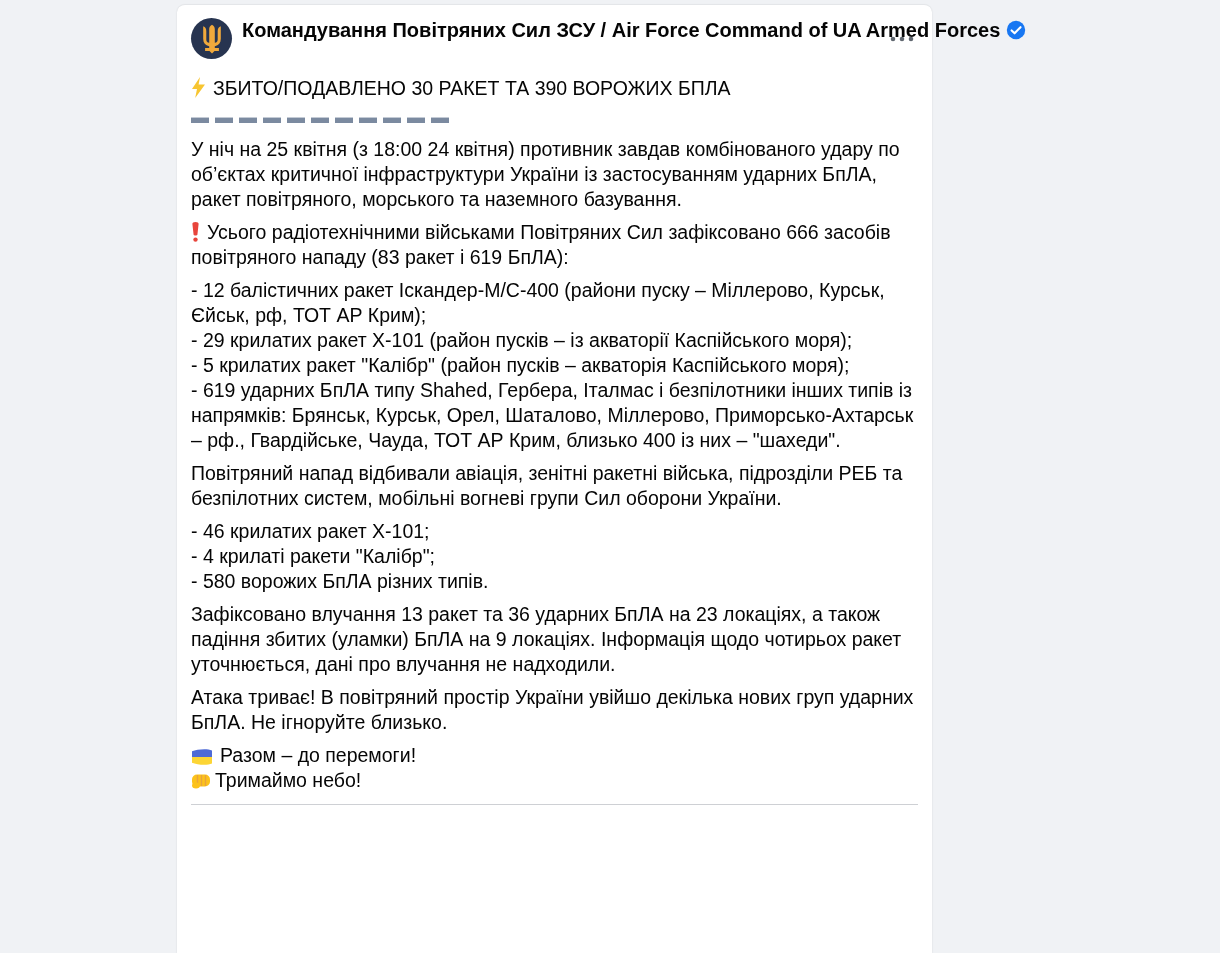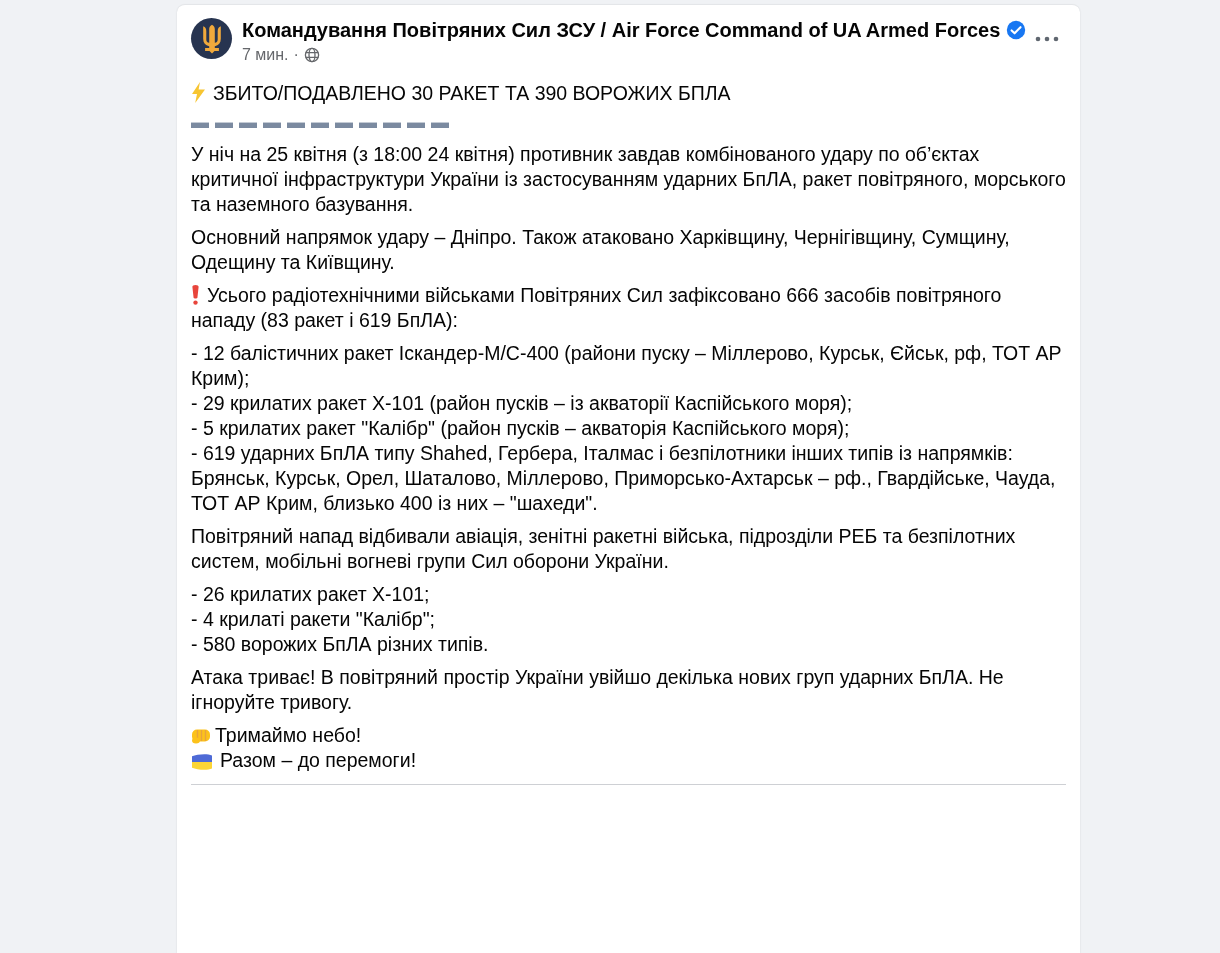--- a/index.html
+++ b/index.html
@@ -5,21 +5,21 @@
   * { margin:0; padding:0; box-sizing:border-box; }
   html,body { width:1220px; height:953px; overflow:hidden; }
   body {
     background:#f0f2f5;
     font-family:"Liberation Sans","DejaVu Sans",sans-serif;
     color:#050505;
   }
   .feed-card {
     position:absolute;
     left:177px; top:4px;
-    width:903px; height:949px;
+    width:755px; height:949px;
     background:#ffffff;
     border-radius:8px 8px 0 0;
     box-shadow:0 1px 2px rgba(0,0,0,.12);
     border-top:1px solid #e4e6e9;
     padding:13px 14px 0 14px;
   }
   
   .post-header { display:flex; align-items:flex-start; }
   .avatar {
     width:41px; height:41px; border-radius:50%;
@@ -80,33 +80,20 @@
     <div class="header-mid">
       <div class="page-name-row">
         <span class="page-name">Командування Повітряних Сил ЗСУ / Air Force Command of UA Armed Forces</span>
         <span class="emoji" style="vertical-align:-2px;">
           <svg width="20" height="20" viewBox="0 0 20 20">
             <circle cx="10" cy="10" r="9.2" fill="#1877f2"></circle>
             <polyline points="5.6,10.4 8.6,13.3 14.5,7.2" fill="none" stroke="#ffffff" stroke-width="2.1" stroke-linecap="round" stroke-linejoin="round"></polyline>
           </svg>
         </span>
       </div>
-      <div class="meta-row">
-        <span>7 мин.</span>
-        <span class="sep">·</span>
-        <span>
-          <svg width="16" height="16" viewBox="0 0 16 16">
-            <g fill="none" stroke="#65676b" stroke-width="1.3">
-              <circle cx="8" cy="8" r="6.6"></circle>
-              <ellipse cx="8" cy="8" rx="3" ry="6.6"></ellipse>
-              <path d="M1.7 5.6h12.6M1.7 10.4h12.6"></path>
-            </g>
-          </svg>
-        </span>
-      </div>
     </div>
 
     <div class="more-btn">
       <span>
         <svg width="26" height="8" viewBox="0 0 26 8">
           <g fill="#606770">
             <circle cx="4" cy="4" r="2.3"></circle>
             <circle cx="13" cy="4" r="2.3"></circle>
             <circle cx="22" cy="4" r="2.3"></circle>
           </g>
@@ -122,21 +109,20 @@
         <svg width="15" height="21" viewBox="0 0 15 21">
           <polygon points="9,0 1,12 6,12 4.2,21 14,7.4 7.6,7.4" fill="#f7c531"></polygon>
         </svg>
       </span><span>ЗБИТО/ПОДАВЛЕНО 30 РАКЕТ ТА 390 ВОРОЖИХ БПЛА</span>
     </div>
 
     <div class="dash-line">▬▬▬▬▬▬▬▬▬▬▬</div>
 
     <div class="para">У ніч на 25 квітня (з 18:00 24 квітня) противник завдав комбінованого удару по об’єктах критичної інфраструктури України із застосуванням ударних БпЛА, ракет повітряного, морського та наземного базування.</div>
 
-    <div class="para">Основний напрямок удару – Дніпро. Також атаковано Харківщину, Чернігівщину, Сумщину, Одещину та Київщину.</div>
 
     <div class="para">
       <span class="emoji lead">
         <svg width="9" height="20" viewBox="0 0 9 20">
           <path fill="#e8453c" d="M1.4 2.1C1.2.9 2.6 0 4.5 0s3.3.9 3.1 2.1L6.4 12.7c-.1 1-3.7 1-3.8 0L1.4 2.1z"></path>
           <circle cx="4.5" cy="17.6" r="2.2" fill="#e8453c"></circle>
         </svg>
       </span><span>Усього радіотехнічними військами Повітряних Сил зафіксовано 666 засобів повітряного нападу (83 ракет і 619 БпЛА):</span>
     </div>
 
@@ -144,43 +130,44 @@
       <span class="line">- 12 балістичних ракет Іскандер-М/С-400 (райони пуску – Міллерово, Курськ, Єйськ, рф, ТОТ АР Крим);</span>
       <span class="line">- 29 крилатих ракет Х-101 (район пусків – із акваторії Каспійського моря);</span>
       <span class="line">- 5 крилатих ракет "Калібр" (район пусків – акваторія Каспійського моря);</span>
       <span class="line">- 619 ударних БпЛА типу Shahed, Гербера, Італмас і безпілотники інших типів із напрямків: Брянськ, Курськ, Орел, Шаталово, Міллерово, Приморсько-Ахтарськ – рф., Гвардійське, Чауда, ТОТ АР Крим, близько 400 із них – "шахеди".</span>
     </div>
 
     <div class="para">Повітряний напад відбивали авіація, зенітні ракетні війська, підрозділи РЕБ та безпілотних систем, мобільні вогневі групи Сил оборони України.</div>
 
 
     <div class="para">
-      <span class="line">- 26 крилатих ракет Х-101;</span>
+      <span class="line">- 46 крилатих ракет Х-101;</span>
       <span class="line">- 4 крилаті ракети "Калібр";</span>
       <span class="line">- 580 ворожих БпЛА різних типів.</span>
     </div>
 
+    <div class="para">Зафіксовано влучання 13 ракет та 36 ударних БпЛА на 23 локаціях, а також падіння збитих (уламки) БпЛА на 9 локаціях. Інформація щодо чотирьох ракет уточнюється, дані про влучання не надходили.</div>
 
-    <div class="para">Атака триває! В повітряний простір України увійшо декілька нових груп ударних БпЛА. Не ігноруйте тривогу.</div>
+    <div class="para">Атака триває! В повітряний простір України увійшо декілька нових груп ударних БпЛА. Не ігноруйте близько.</div>
 
     <div class="para">
+      <span class="line">
+        <span class="emoji lead">
+          <svg width="22" height="16" viewBox="0 0 22 16">
+            <path d="M1 2.2C6 .2 16-.8 21 1.4V8H1V2.2z" fill="#4e6ad6"></path>
+            <path d="M1 8h20v6.6c-5 2.2-15 1.2-20-.8V8z" fill="#fcd535"></path>
+          </svg>
+        </span><span>Разом – до перемоги!</span>
+      </span>
       <span class="line">
         <span class="emoji tight">
           <svg width="21" height="19" viewBox="0 0 21 19">
             <rect x="1" y="3.5" width="18" height="12" rx="5" fill="#fcc21b"></rect>
             <path d="M6.5 4v11M10.5 4v11M14.5 4v11" stroke="#e8a33d" stroke-width="1.4" fill="none"></path>
             <ellipse cx="5" cy="14.5" rx="4" ry="3" fill="#fcc21b"></ellipse>
           </svg>
         </span><span>Тримаймо небо!</span>
       </span>
-      <span class="line">
-        <span class="emoji lead">
-          <svg width="22" height="16" viewBox="0 0 22 16">
-            <path d="M1 2.2C6 .2 16-.8 21 1.4V8H1V2.2z" fill="#4e6ad6"></path>
-            <path d="M1 8h20v6.6c-5 2.2-15 1.2-20-.8V8z" fill="#fcd535"></path>
-          </svg>
-        </span><span>Разом – до перемоги!</span>
-      </span>
     </div>
 
     <div class="bottom-divider"></div>
   </div>
 </div>
 
 </body></html>

